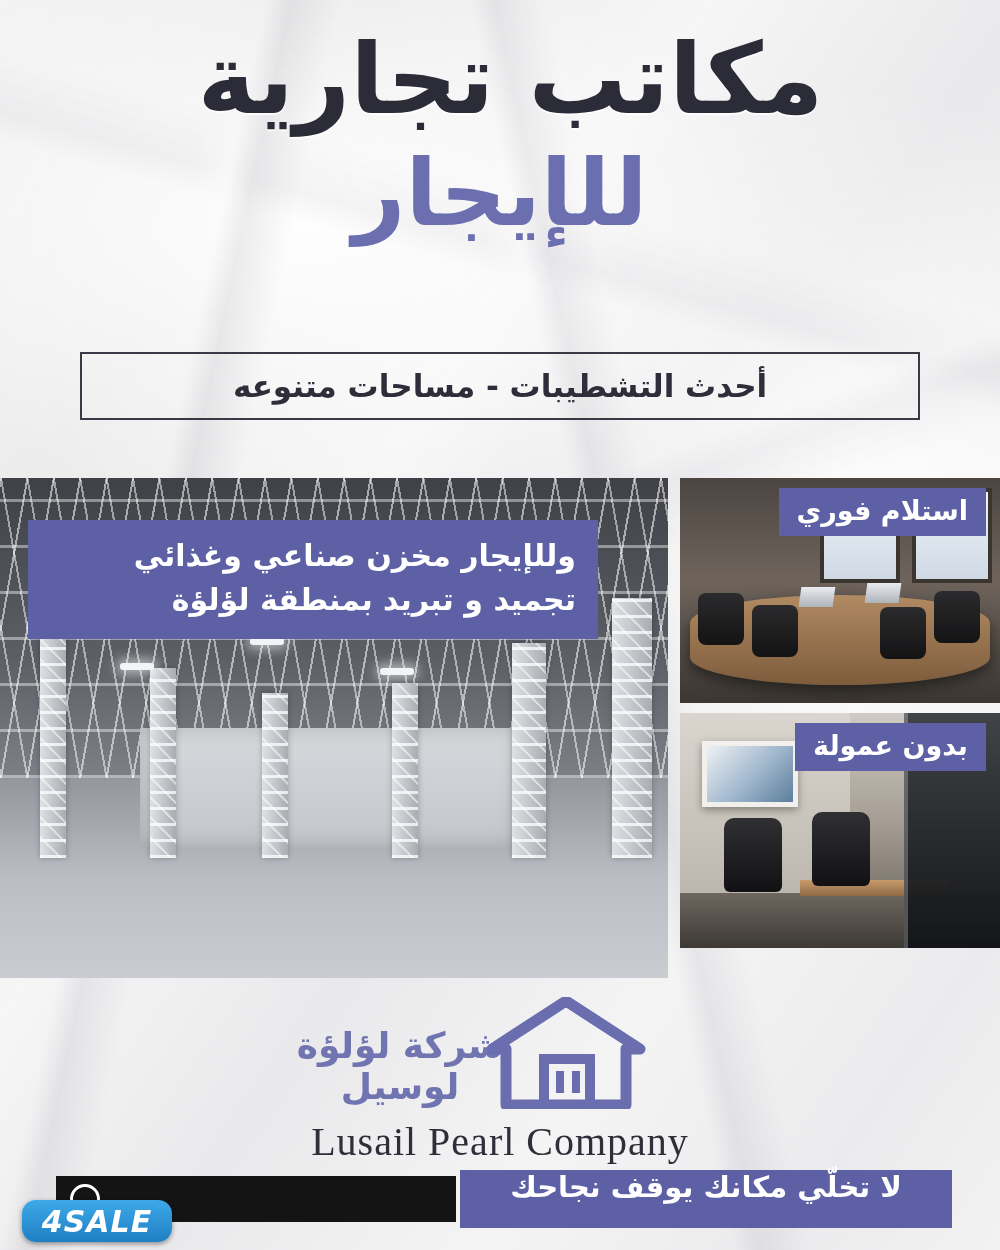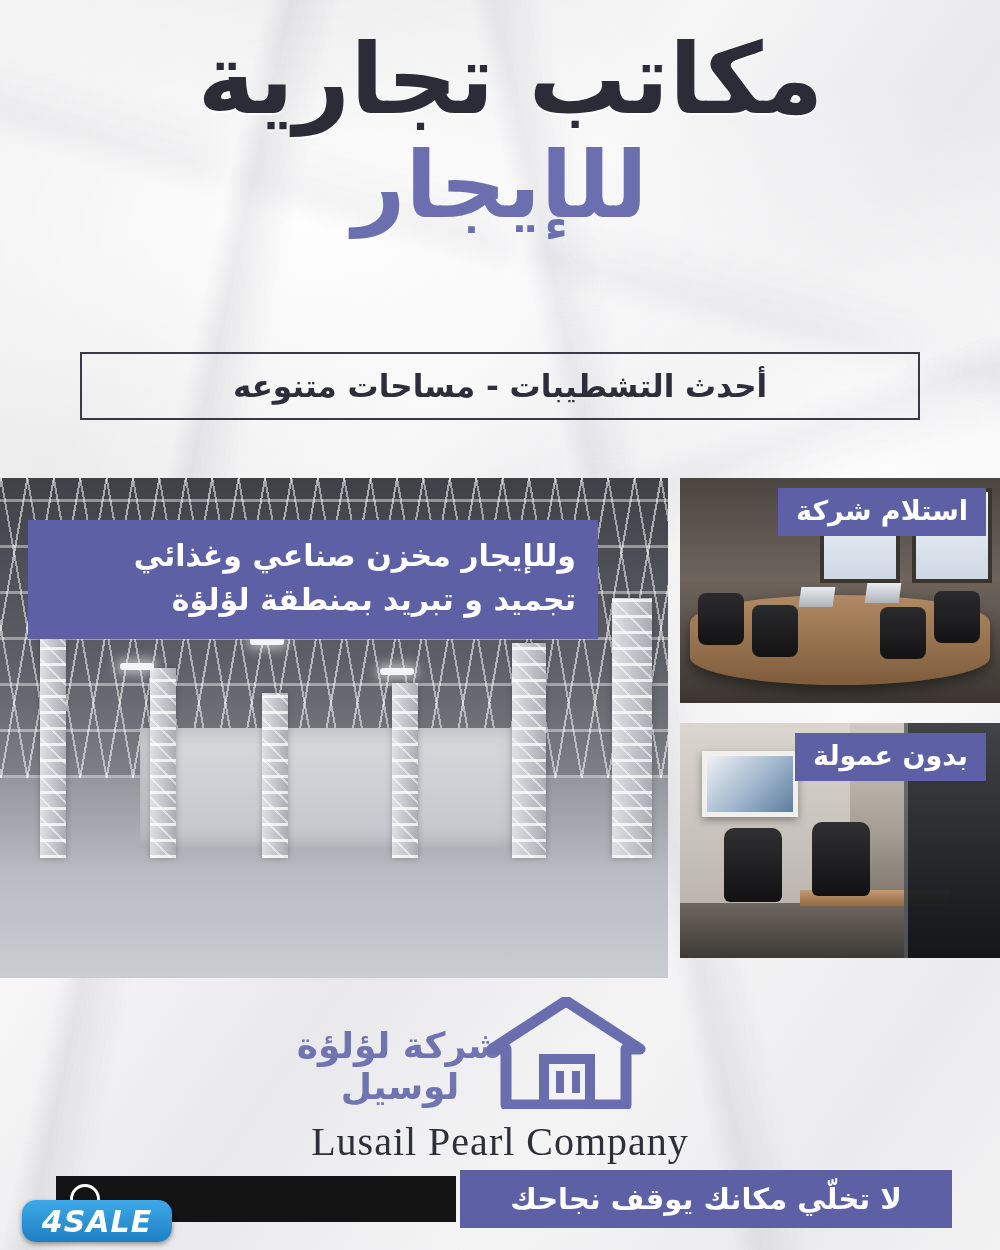--- a/index.html
+++ b/index.html
@@ -41,21 +41,21 @@
     font-family: "DejaVu Sans", sans-serif;
     font-weight: 700;
     font-size: 98px;
     line-height: 1.0;
     color: #2c2c38;
     letter-spacing: 1px;
     text-shadow: 0 2px 1px rgba(255,255,255,0.8);
     padding-left: 21px;
   }
   .headline-sub {
-    margin-top: 10px;
+    margin-top: 18px;
     font-family: "DejaVu Sans", sans-serif;
     font-weight: 700;
     font-size: 92px;
     line-height: 1.05;
     color: #6b6fb0;
     letter-spacing: 2px;
   }
 
   
   .feature-bar {
@@ -123,21 +123,21 @@
     color: #ffffff; font-size: 30px; font-weight: 700; line-height: 1.45;
     letter-spacing: .5px;
   }
 
   .photo-right-top {
     position: absolute; right: 0; top: 0; width: 320px; height: 225px;
     overflow: hidden;
     background: linear-gradient(180deg,#4c4540 0%, #6e645c 45%, #3b3631 100%);
   }
   .photo-right-bottom {
-    position: absolute; right: 0; top: 245px; width: 320px; height: 235px;
+    position: absolute; right: 0; top: 235px; width: 320px; height: 235px;
     overflow: hidden;
     background: linear-gradient(180deg,#cfcbc4 0%, #a79f95 45%, #5c564f 100%);
     margin-left: 16px;
   }
   
   .mr-window {
     position: absolute; top: 10px; width: 80px; height: 95px;
     background: linear-gradient(180deg,#eef3f8,#cfd9e4);
     border: 4px solid #3a352f;
   }
@@ -227,21 +227,21 @@
 
   
   .footer { position: absolute; left: 0; bottom: 0; width: 1000px; height: 88px; }
   .footer-dark {
     position: absolute; left: 56px; bottom: 28px; width: 400px; height: 46px;
     background: #141414;
   }
   .footer-purple {
     position: absolute; left: 460px; bottom: 22px; width: 492px; height: 58px;
     background: #5d60a4;
-    display: flex; align-items: center; justify-content: center;
+    display: flex; align-items: flex-start; justify-content: center;
     direction: rtl;
   }
   .footer-purple span {
     color: #ffffff; font-size: 29px; font-weight: 700; letter-spacing: 1px;
   }
   .magnifier {
     position: absolute; left: 70px; bottom: 36px;
     width: 30px; height: 30px; border: 3px solid #ffffff; border-radius: 50%;
   }
   .magnifier::after {
@@ -302,21 +302,21 @@
     <div class="photo-right-top">
       <div class="mr-window" style="left:140px;"></div>
       <div class="mr-window" style="left:232px;"></div>
       <div class="mr-table"></div>
       <div class="mr-chair" style="left:18px;  bottom:58px;"></div>
       <div class="mr-chair" style="left:72px;  bottom:46px;"></div>
       <div class="mr-chair" style="right:20px; bottom:60px;"></div>
       <div class="mr-chair" style="right:74px; bottom:44px;"></div>
       <div class="mr-laptop" style="left:120px; bottom:96px;"></div>
       <div class="mr-laptop" style="left:186px; bottom:100px;"></div>
-      <div class="badge badge-top">استلام شركة</div>
+      <div class="badge badge-top">استلام فوري</div>
     </div>
 
     <div class="photo-right-bottom">
       <div class="of-wall"></div>
       <div class="of-art"></div>
       <div class="of-floor"></div>
       <div class="of-desk"></div>
       <div class="of-chair" style="left:44px;  bottom:56px;"></div>
       <div class="of-chair" style="left:132px; bottom:62px;"></div>
       <div class="of-glass"></div>

